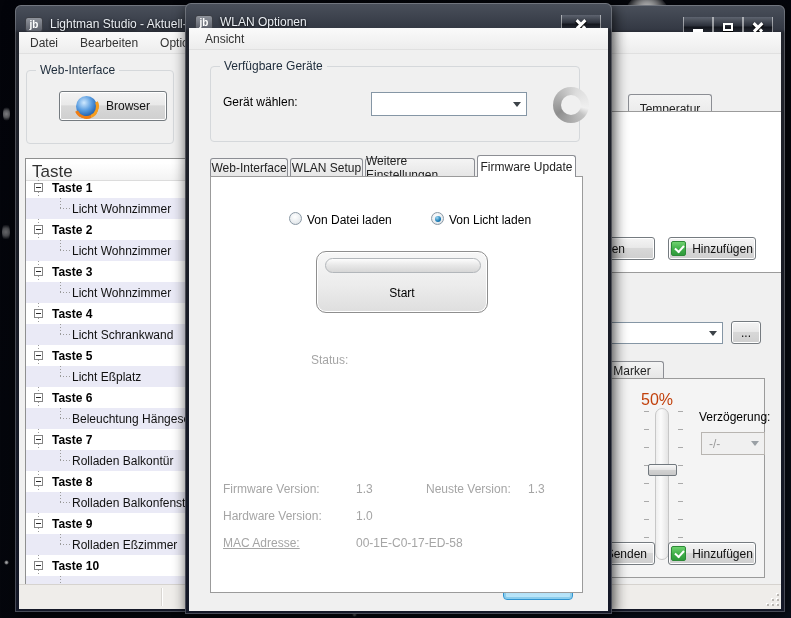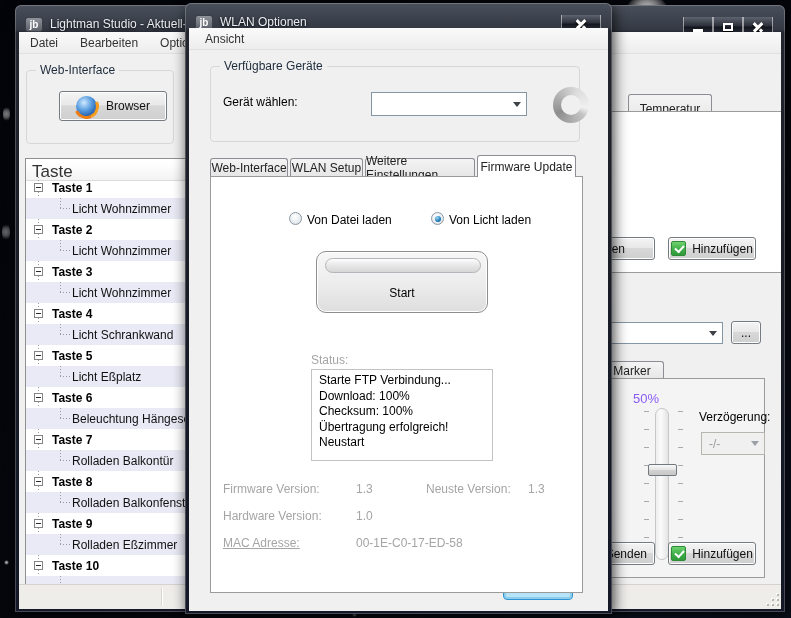--- a/index.html
+++ b/index.html
@@ -253,21 +253,21 @@
             <i class="tri-down"></i>
           </span>
       </div>
       <div class="btn" style="left:712px;top:289px;width:30px;height:23px;">
         <span>...</span>
       </div>
       <div class="tab" style="left:581px;top:329px;width:64px;height:18px;">
         <span>Marker</span>
       </div>
       <div class="panel" style="left:541px;top:346px;width:205px;height:200px;background:#f4f4f4;">
-        <span style="position:absolute;left:72px;top:12px;font-size:13px;color:#8b5cf6;">50%</span>
+        <span style="position:absolute;left:80px;top:12px;font-size:16px;color:#c2410c;">50%</span>
         <div class="ticks" style="left:83px;top:32px;height:147px;"></div>
         <div class="slider-track" style="left:94px;top:29px;height:152px;"></div>
         <div class="slider-thumb" style="left:87px;top:85px;width:29px;height:12px;"></div>
         <div class="ticks" style="left:117px;top:32px;height:147px;"></div>
         <span style="position:absolute;left:138px;top:31px;font-size:12px;color:#000;">Verzögerung:</span>
         <div class="dis-combo" style="left:140px;top:53px;width:64px;height:23px;">
           <span>-/-</span>
           <span class="arrowzone" style="margin-left:auto;width:18px;display:flex;align-items:center;justify-content:center;">
               <i class="tri-down"></i>
             </span>
@@ -339,25 +339,20 @@
         <span class="rlabel" style="left:96px;top:36px;">Von Datei laden</span>
         <div class="radio sel" style="left:220px;top:35px;"></div>
         <span class="rlabel" style="left:238px;top:36px;">Von Licht laden</span>
 
         <div class="bigstart" style="left:105px;top:74px;">
           <div class="pbar"></div>
           <div class="start-label">Start</div>
         </div>
 
         <span class="graytxt" style="left:100px;top:176px;">Status:</span>
-        <div class="statusbox" style="left:100px;top:192px;">Starte FTP Verbindung...
-Download: 100%
-Checksum: 100%
-Übertragung erfolgreich!
-Neustart</div>
 
         <span class="graytxt" style="left:12px;top:305px;">Firmware Version:</span>
         <span class="graytxt" style="left:145px;top:305px;">1.3</span>
         <span class="graytxt" style="left:215px;top:305px;">Neuste Version:</span>
         <span class="graytxt" style="left:317px;top:305px;">1.3</span>
         <span class="graytxt" style="left:12px;top:332px;">Hardware Version:</span>
         <span class="graytxt" style="left:145px;top:332px;">1.0</span>
         <span class="graytxt" style="left:12px;top:359px;text-decoration:underline;">MAC Adresse:</span>
         <span class="graytxt" style="left:145px;top:359px;">00-1E-C0-17-ED-58</span>
       </div>

